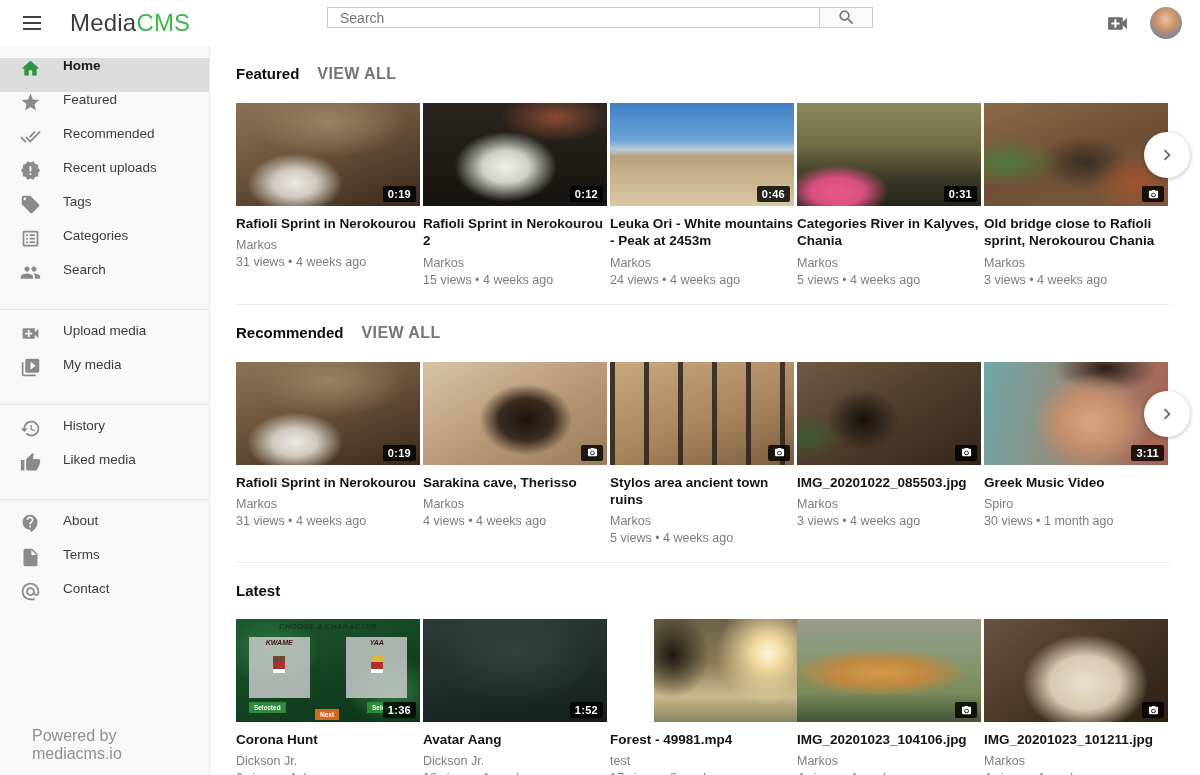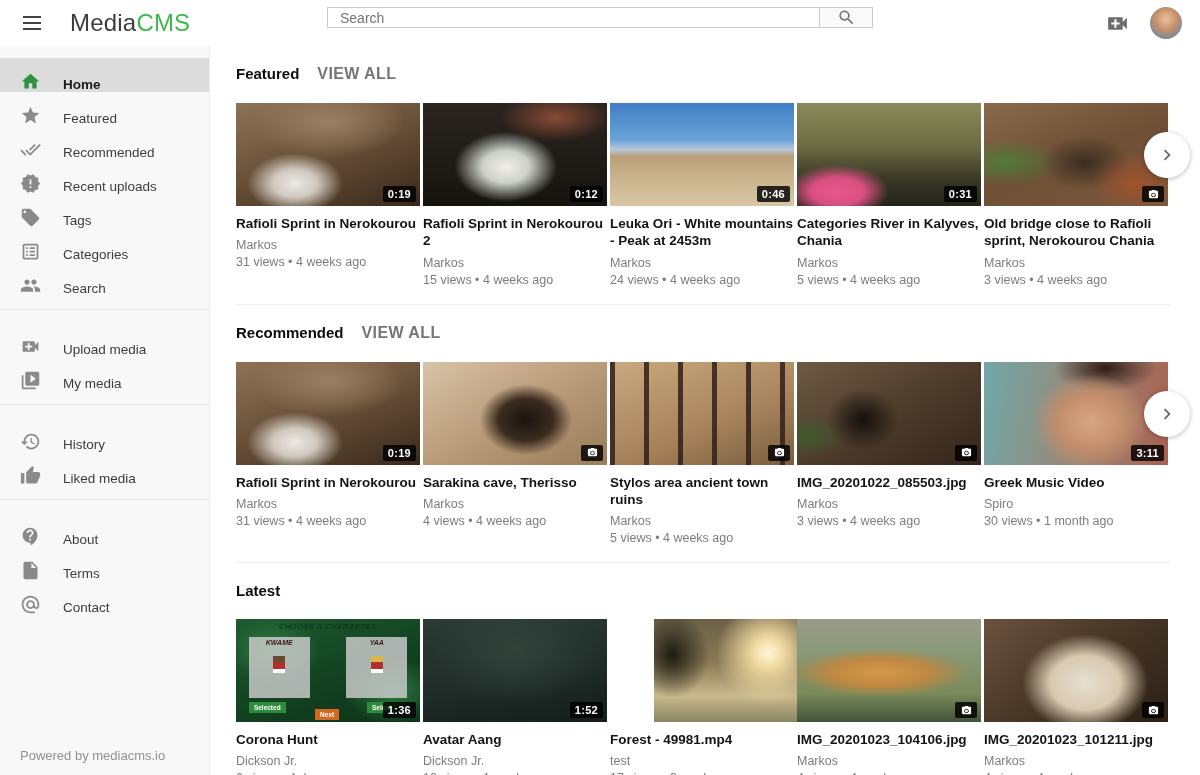--- a/index.html
+++ b/index.html
@@ -27,27 +27,27 @@
   .upload-ic svg { width:25px; height:25px; fill:#6d6d6d; }
   .avatar { width:32px; height:32px; border-radius:50%; cursor:pointer; border:none;
     background:radial-gradient(circle at 50% 38%, #e8c49e 0%, #c89068 42%, #8a8d92 68%, #5c6a74 100%); }
 
   
   .layout { display:flex; padding-top:46px; height:775px; }
 
   
   .sidebar { width:210px; min-width:210px; background:#f8f8f8; border-right:1px solid #ececec;
     position:relative; padding-top:12px; }
-  .side-item { display:flex; align-items:flex-end; height:34px; padding-left:20px; gap:22px;
+  .side-item { display:flex; align-items:flex-start; height:34px; padding-left:20px; gap:22px;
     font-size:13.5px; color:#3d3d3d; cursor:pointer; white-space:nowrap; }
   .side-item.active { background:#dcdcdc; font-weight:bold; color:#1c1c1c; }
   .side-item svg { width:21px; height:21px; fill:#8a8a8a; flex:none; }
   .side-item.active svg { fill:#2e9240; }
   .side-divider { border-top:1px solid #e7e7e7; margin:13px 0; }
-  .side-footer { position:absolute; bottom:12px; left:20px; font-size:13px; color:#909090; }
+  .side-footer { position:absolute; bottom:12px; left:32px; font-size:16px; color:#909090; }
 
   
   .main { flex:1; padding:19px 30px 0 26px; background:#fff; }
   .section { padding-bottom:17px; border-bottom:1px solid #ededed; margin-bottom:19px; }
   .section.last { border-bottom:none; margin-bottom:0; }
   .sec-head { display:flex; align-items:baseline; gap:18px; }
   .sec-title { font-size:15px; font-weight:bold; color:#0d0d0d; }
   .view-all { font-size:16px; color:#757575; font-weight:bold; letter-spacing:.4px; cursor:pointer; }
   .cards { display:flex; gap:3px; margin-top:20px; position:relative; }
   .card { width:184px; min-width:184px; }

